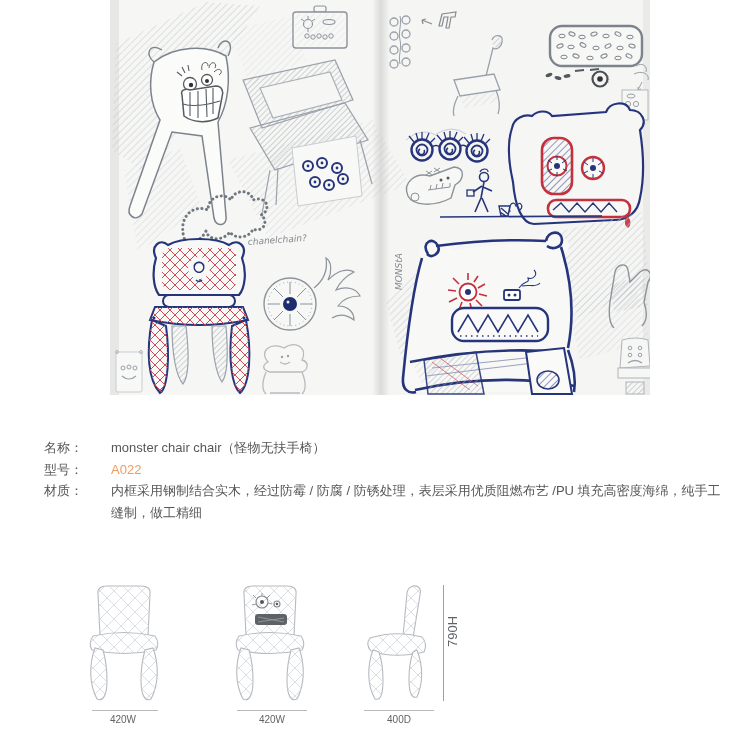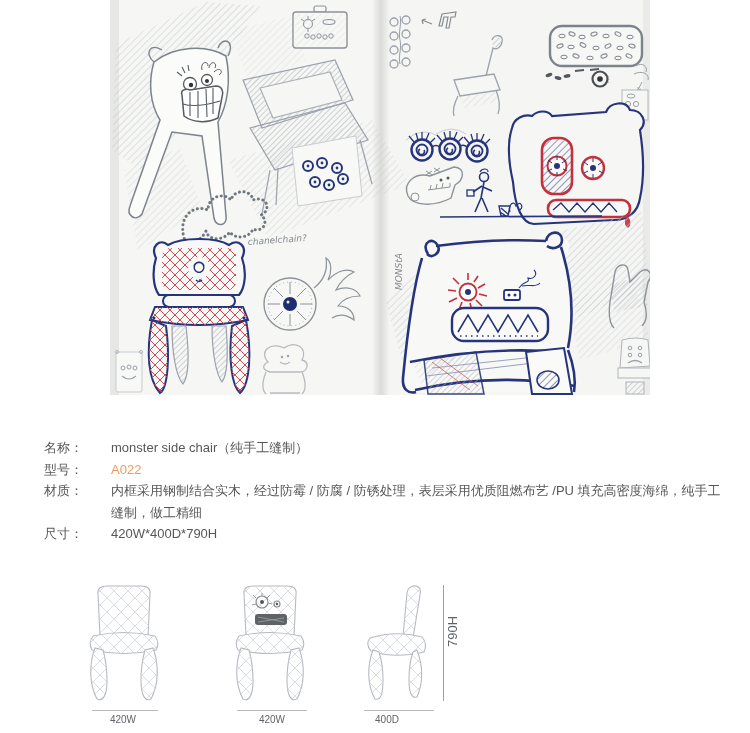--- a/index.html
+++ b/index.html
@@ -13,21 +13,21 @@
   .row{display:flex;align-items:flex-start;gap:28px;}
   .lbl{flex:0 0 auto;white-space:nowrap;}
   .val{flex:1 1 auto;}
   .model-accent{color:#ef9a62;}
   
   .dims{position:absolute;left:0;top:578px;width:750px;height:155px;}
   .dims svg{position:absolute;left:84px;top:4px;}
   .uline{position:absolute;height:1px;background:#b9b9b9;top:132px;}
   .u1{left:92px;width:66px;} .u2{left:237px;width:70px;} .u3{left:364px;width:70px;}
   .dlabel{position:absolute;top:136px;width:70px;text-align:center;color:#5f6368;font-size:10px;}
-  .d1{left:90px;width:66px;} .d2{left:237px;} .d3{left:352px;}
+  .d1{left:90px;width:66px;} .d2{left:237px;} .d3{left:364px;}
   .hline{position:absolute;left:443px;top:7px;width:1px;height:116px;background:#9aa1a8;}
   .hlabel{position:absolute;left:430px;top:46px;width:44px;text-align:center;color:#5f6368;
           font-size:13px;transform:rotate(-90deg);transform-origin:center;}
   .annot{fill:#858b92;font-size:9px;font-style:italic;font-family:"DejaVu Sans",sans-serif;}
 </style>
 </head>
 <body>
 
 <div class="canvas">
 
@@ -346,33 +346,29 @@
         <rect x="2" y="32" width="34" height="10" stroke="#b0b5ba" fill="#f6f6f4"></rect>
         <rect x="10" y="46" width="18" height="12" fill="url(#hgD)" stroke="#b0b5ba"></rect>
       </g>
     </g>
   </svg>
   </div>
 
   <div class="info">
     <div class="row">
       <span class="lbl">名称：</span>
-      <span class="val">monster side chair（纯手工缝制）</span>
+      <span class="val">monster chair chair（怪物无扶手椅）</span>
     </div>
     <div class="row">
       <span class="lbl">型号：</span>
       <span class="val model-accent">A022</span>
     </div>
     <div class="row">
       <span class="lbl">材质：</span>
       <span class="val">内框采用钢制结合实木，经过防霉 / 防腐 / 防锈处理，表层采用优质阻燃布艺 /PU 填充高密度海绵，纯手工缝制，做工精细</span>
-    </div>
-    <div class="row">
-      <span class="lbl">尺寸：</span>
-      <span class="val">420W*400D*790H</span>
     </div>
   </div>
 
   <div class="dims">
     <svg width="400" height="126" viewBox="0 0 400 126">
       <defs>
         <pattern id="qu" patternUnits="userSpaceOnUse" width="14" height="14">
           <path d="M0,7 L7,0 L14,7 L7,14 Z" fill="none" stroke="#d2d6da" stroke-width="0.8"></path>
         </pattern>
       </defs>

